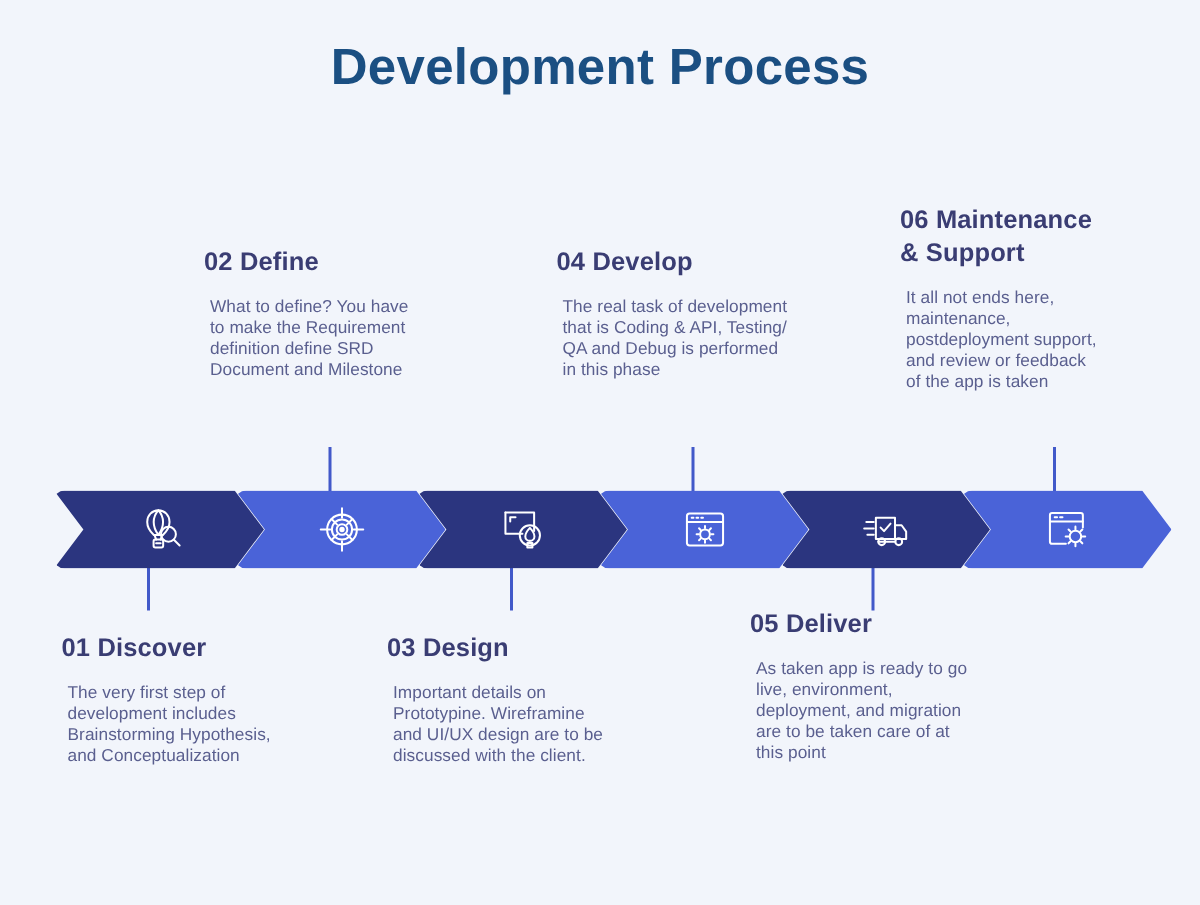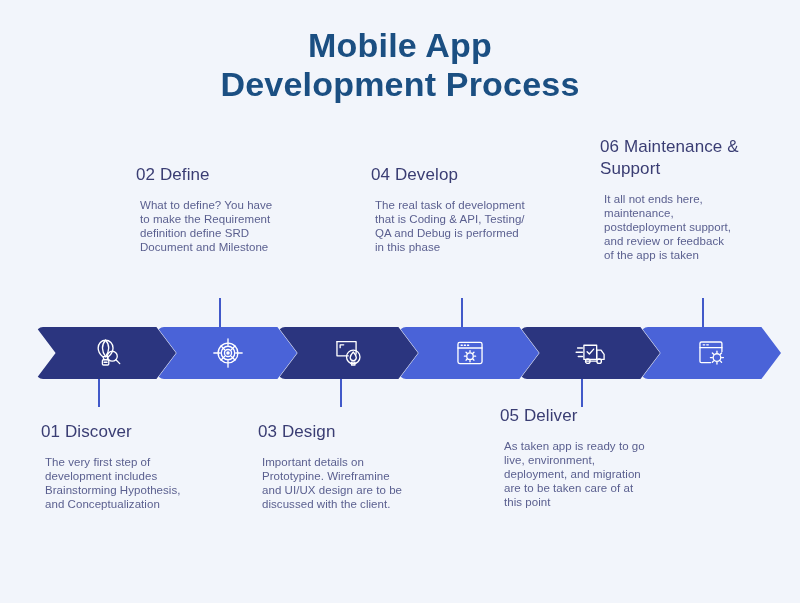--- a/index.html
+++ b/index.html
@@ -73,40 +73,39 @@
     background: #4259c9;
   }
 
   
   .step-text {
     position: absolute;
   }
   .step-head {
     color: #3a3d73;
     font-size: 17px;
-    font-weight: 400;
+    font-weight: 700;
     line-height: 22px;
     margin: 0 0 12px 0;
     letter-spacing: 0.1px;
   }
   .step-body {
     color: #5a5f8f;
     font-size: 11.5px;
     line-height: 14px;
     margin: 4px;
     letter-spacing: 0.05px;
   }
 </style>
 </head>
 <body>
 
 <div id="infographic">
 
   <div class="title-block">
-    <div class="title-line">Mobile App</div>
     <div class="title-line">Development Process</div>
   </div>
 
   <div class="step-text" style="left:136px; top:164px; width:150px;">
     <div class="step-head">02 Define</div>
     <div class="step-body">What to define? You have to make the Requirement definition define SRD Document and Milestone</div>
   </div>
 
   <div class="step-text" style="left:371px; top:164px; width:160px;">
     <div class="step-head">04 Develop</div>

